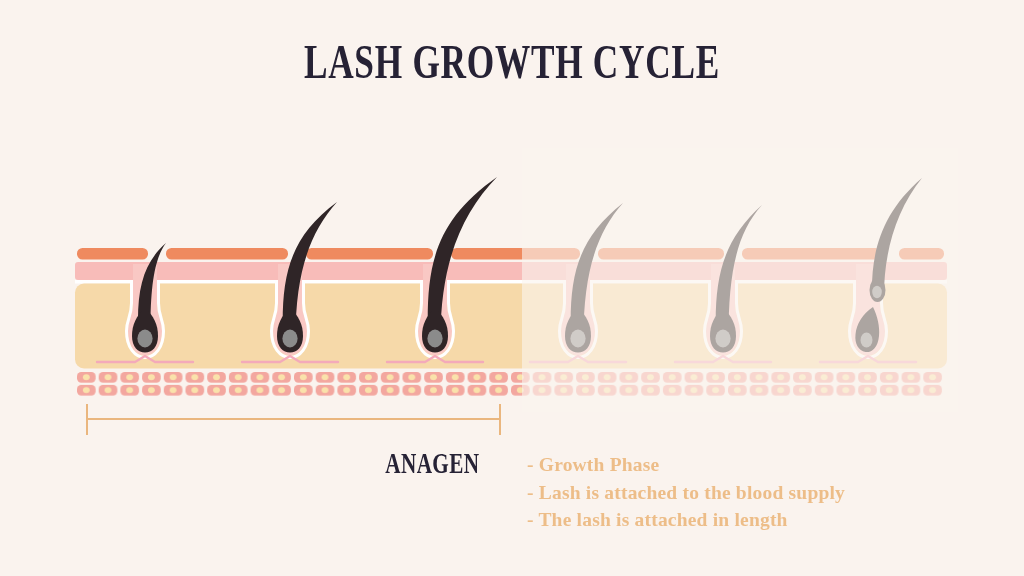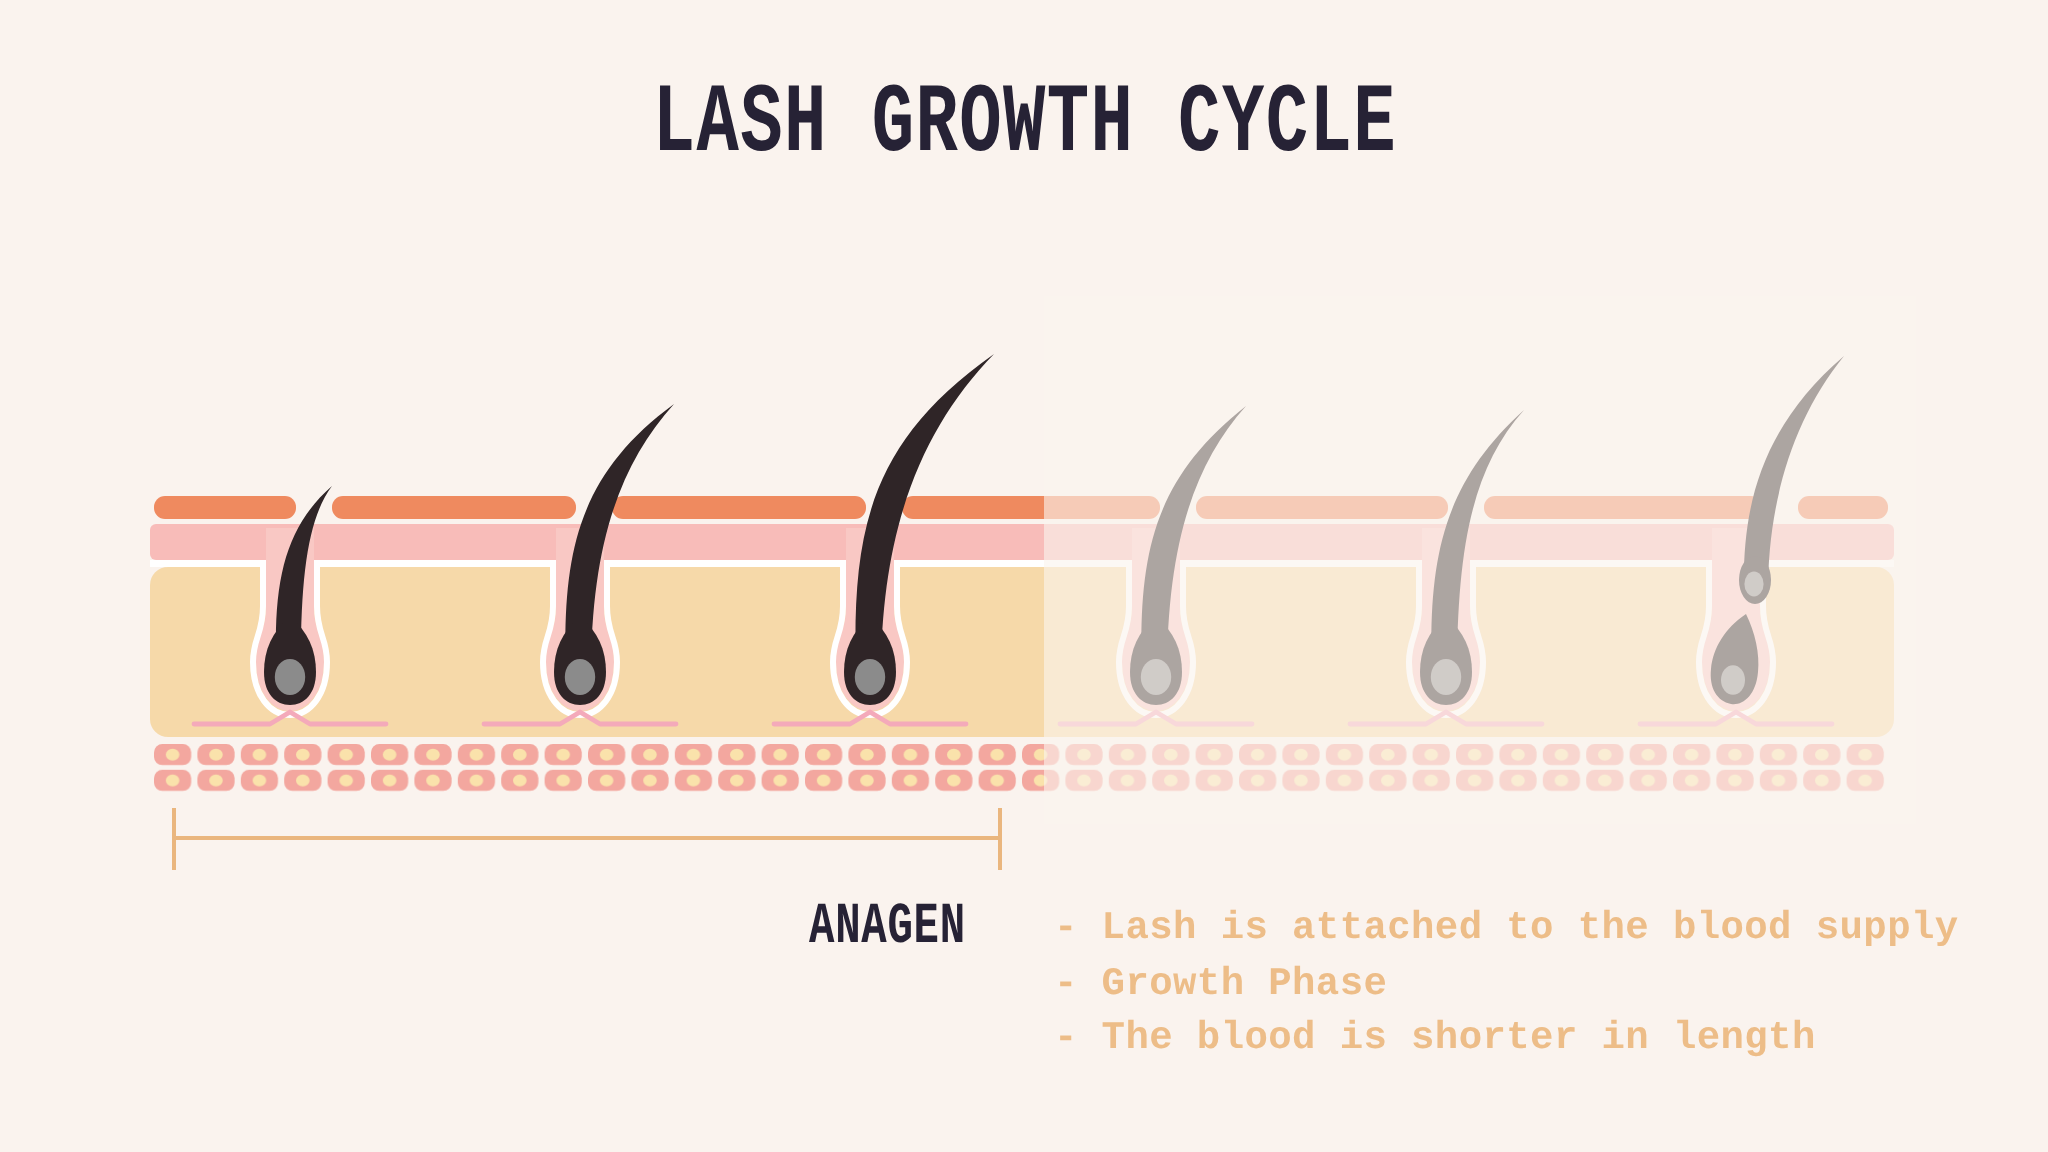--- a/index.html
+++ b/index.html
@@ -1,18 +1,18 @@
 <!DOCTYPE html>
 <html><head>
 <meta charset="utf-8">
 <style>
   html,body{margin:0;padding:0;background:#faf3ee;}
   .stage{
     position:relative;width:1024px;height:576px;overflow:hidden;
-    background:#faf3ee;font-family:Liberation Mono, monospace;
+    background:#faf3ee;font-family:Liberation Serif, serif;
   }
   .title{
     position:absolute;left:0;top:36px;width:1024px;text-align:center;
     color:#262235;font-weight:bold;font-size:49px;line-height:52px;
     white-space:nowrap;
   }
   .title span{display:inline-block;transform:scaleX(.72);transform-origin:50% 50%;letter-spacing:1px;}
   .diagram-svg{position:absolute;left:0;top:0;width:1024px;height:576px;}
   .bracket{
     position:absolute;left:86px;top:404px;width:411px;height:31px;
@@ -118,18 +118,18 @@
     </g>
 
     <rect x="522" y="148" width="436" height="264" fill="#faf3ee" opacity="0.62"></rect>
   </svg>
 
   <div class="bracket"></div>
 
   <div class="phase-label"><span>ANAGEN</span></div>
 
   <div class="notes">
+    <div>- Growth Phase</div>
     <div>- Lash is attached to the blood supply</div>
-    <div>- Growth Phase</div>
-    <div>- The blood is shorter in length</div>
+    <div>- The lash is attached in length</div>
   </div>
 
 </div>
 
 </body></html>

